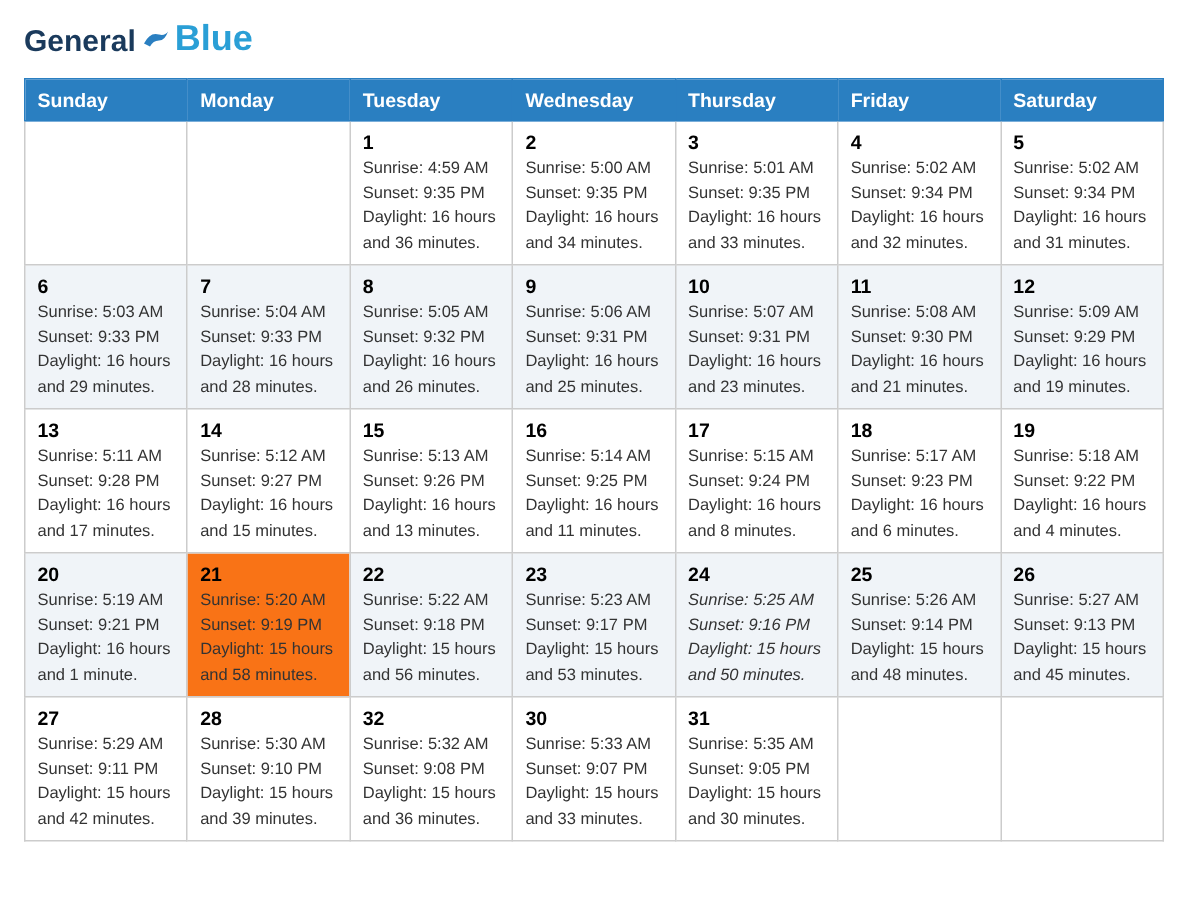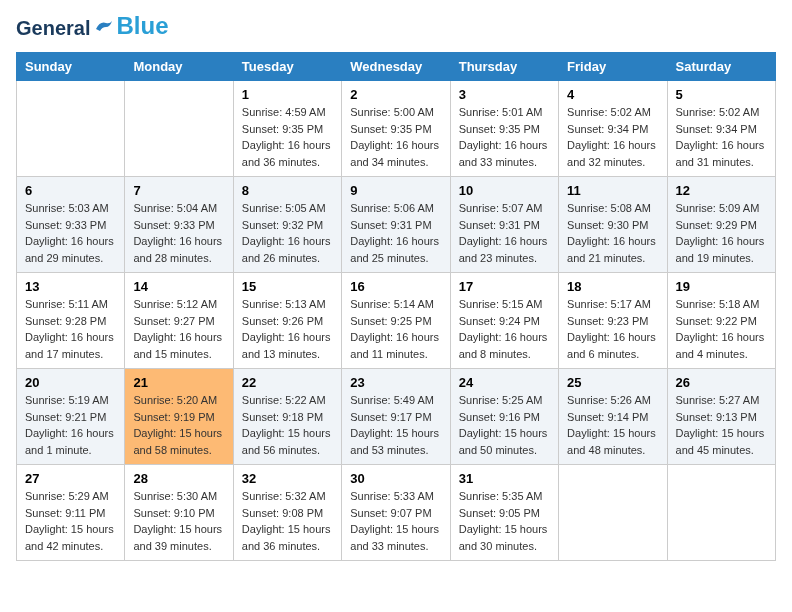--- a/index.html
+++ b/index.html
@@ -251,44 +251,44 @@
         </td>
       </tr>
       <tr>
         <td style="background-color: rgb(240, 244, 248);">
           <span class="day-num">20</span>
           <div class="day-info" style="white-space: pre-line;">Sunrise: 5:19 AM
 Sunset: 9:21 PM
 Daylight: 16 hours
 and 1 minute.</div>
         </td>
-        <td style="background-color: #fdba74;">
+        <td style="background-color: #f97316;">
           <span class="day-num">21</span>
           <div class="day-info" style="white-space: pre-line;">Sunrise: 5:20 AM
 Sunset: 9:19 PM
 Daylight: 15 hours
 and 58 minutes.</div>
         </td>
         <td style="background-color: rgb(240, 244, 248);">
           <span class="day-num">22</span>
           <div class="day-info" style="white-space: pre-line;">Sunrise: 5:22 AM
 Sunset: 9:18 PM
 Daylight: 15 hours
 and 56 minutes.</div>
         </td>
         <td style="background-color: rgb(240, 244, 248);">
           <span class="day-num">23</span>
-          <div class="day-info" style="white-space: pre-line;">Sunrise: 5:49 AM
+          <div class="day-info" style="white-space: pre-line;">Sunrise: 5:23 AM
 Sunset: 9:17 PM
 Daylight: 15 hours
 and 53 minutes.</div>
         </td>
         <td style="background-color: rgb(240, 244, 248);">
           <span class="day-num">24</span>
-          <div class="day-info" style="white-space: pre-line;">Sunrise: 5:25 AM
+          <div class="day-info" style="white-space: pre-line; font-style: italic;">Sunrise: 5:25 AM
 Sunset: 9:16 PM
 Daylight: 15 hours
 and 50 minutes.</div>
         </td>
         <td style="background-color: rgb(240, 244, 248);">
           <span class="day-num">25</span>
           <div class="day-info" style="white-space: pre-line;">Sunrise: 5:26 AM
 Sunset: 9:14 PM
 Daylight: 15 hours
 and 48 minutes.</div>

